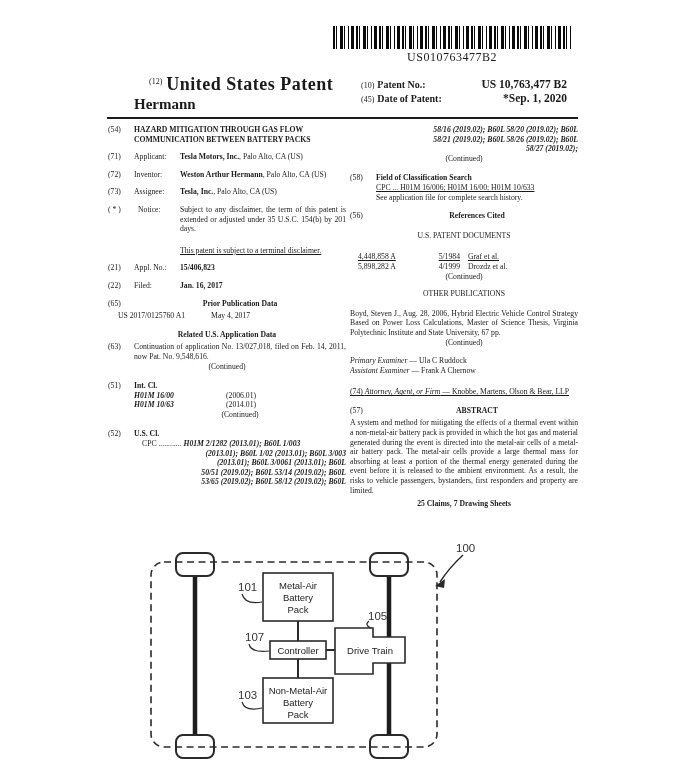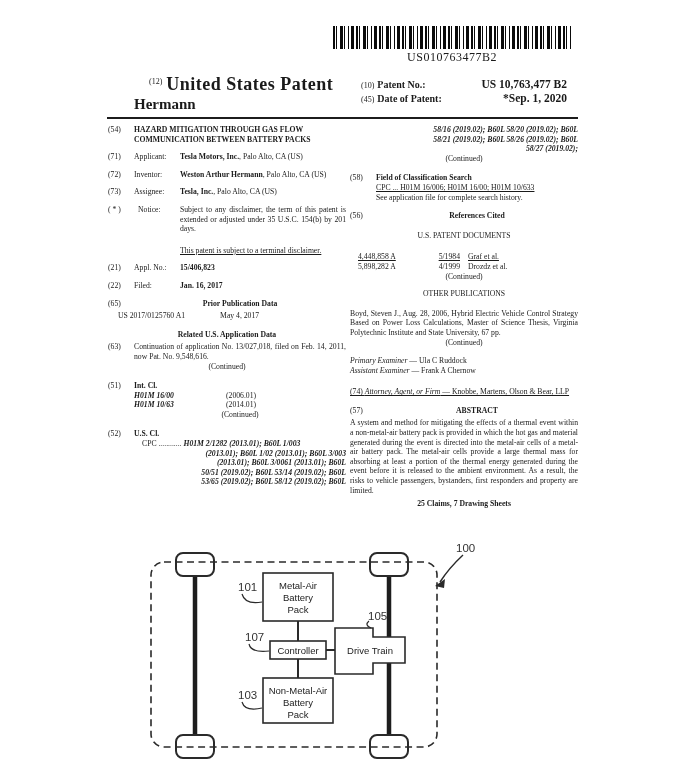--- a/index.html
+++ b/index.html
@@ -38,21 +38,21 @@
   .fbody{flex:1 1 auto;}
   .flab{flex:0 0 46px;}
   .b{font-weight:bold;}
   .bi{font-weight:bold;font-style:italic;}
   .i{font-style:italic;}
   .ctr{text-align:center;}
   .rt{text-align:right;}
   .just{text-align:justify;}
   .mt8{margin-top:8px;} .mt6{margin-top:10px;} .mt5{margin-top:12px;text-decoration:underline;} .mt3{margin-top:3px;} .mt9{margin-top:9px;}
   .pub-line{display:flex;margin-left:10px;}
-  .pub-line .d{margin-left:35px;}
+  .pub-line .d{margin-left:26px;}
   .icl{display:flex;}
   .icl .code{flex:0 0 92px;}
   .refrow{display:flex;margin-left:8px;}
   .refrow .rno{flex:0 0 62px;}
   .refrow .rdate{flex:0 0 40px;text-align:right;margin-right:8px;}
   .cpcblock{margin-left:8px;}
   
   .figure{position:absolute;left:0;top:530px;width:689px;height:249px;}
   svg text{font-family:"Liberation Sans", sans-serif;fill:#222;}
   .boxtxt{font-size:9.5px;}

